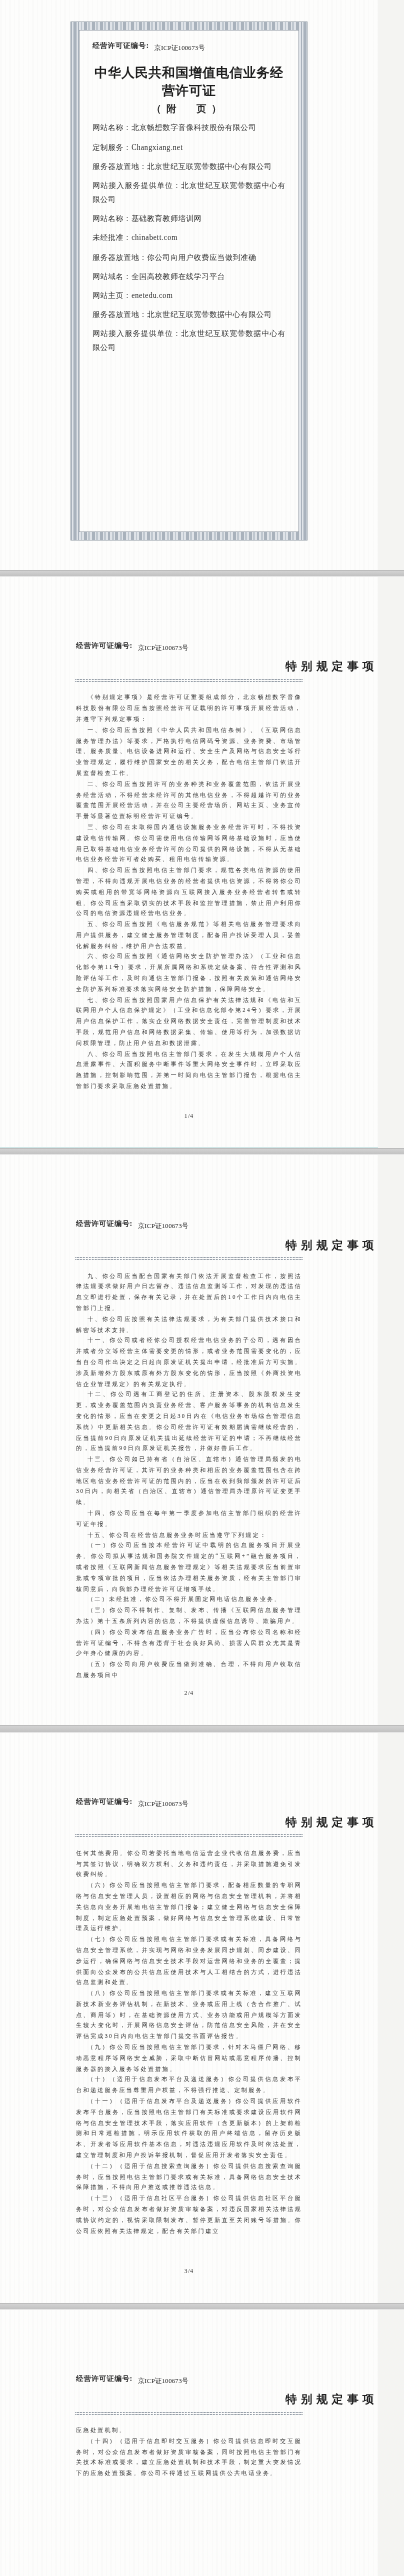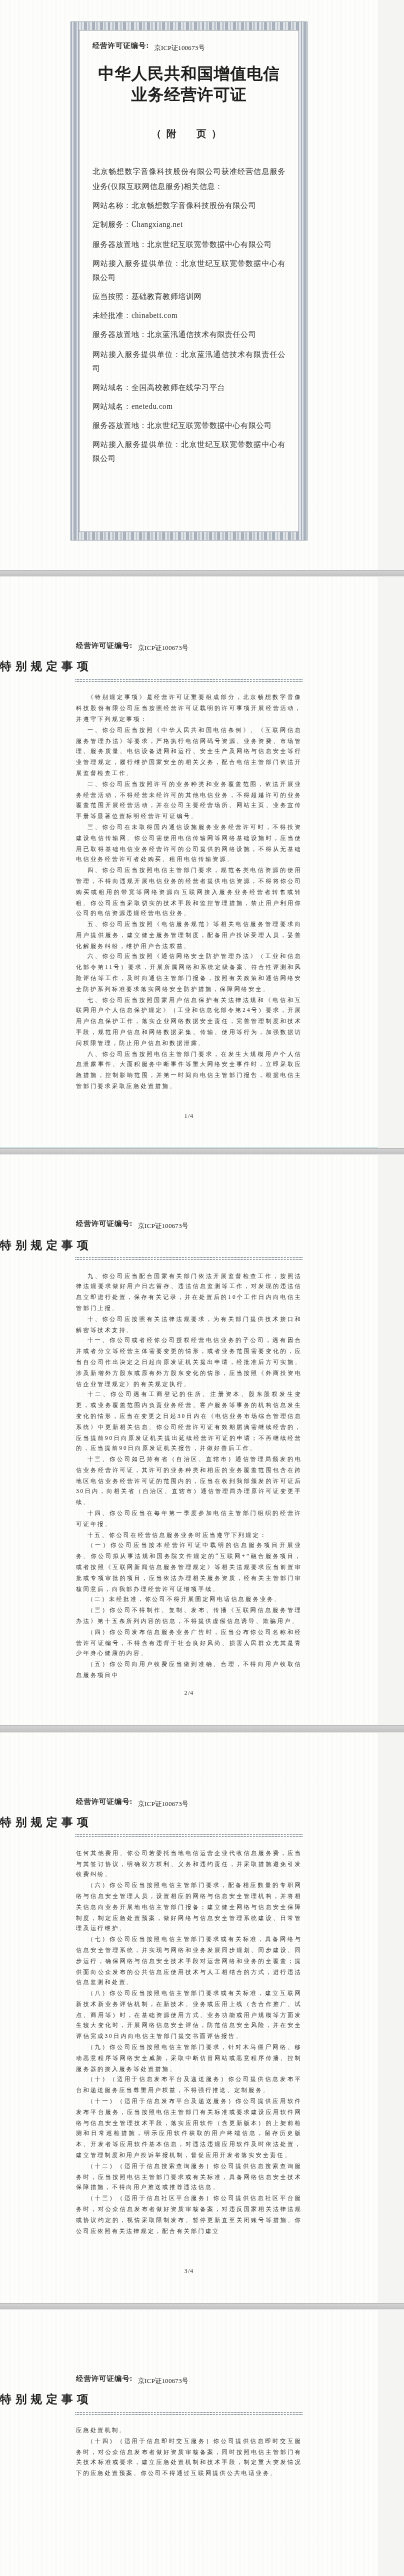--- a/index.html
+++ b/index.html
@@ -11,30 +11,30 @@
   
   .p1{height:570px;}
   .cert-frame{position:relative;margin:21.6px auto 0;width:236px;height:518px;box-sizing:border-box;
       border:8.8px solid transparent;
       border-image:repeating-linear-gradient(90deg,#a9b2bc 0 2.6px,#dfe3e8 2.6px 4.1px,#bfc7cf 4.1px 5.7px,#dfe3e8 5.7px 7.2px) 17;
       box-shadow:0 0 0 0.5px #8f98a2, inset 0 0 0 0.5px #8f98a2;
       padding:11.3px 13.4px;}
   .lic-row{display:flex;align-items:flex-end;}
   .lic-label{font-size:7.2px;font-weight:bold;letter-spacing:0.5px;}
   .lic-no{font-size:6.7px;margin-left:5.2px;position:relative;top:2.1px;font-family:"Liberation Serif",serif;}
-  .cert-title{margin-top:13.4px;text-align:center;font-size:16px;font-weight:bold;letter-spacing:0.5px;color:#1e1e1e;}
-  .cert-sub{margin-top:22px;text-align:center;font-size:9.8px;font-weight:bold;letter-spacing:5.2px;}
+  .cert-title{margin-top:13.4px;text-align:center;font-size:13px;font-weight:bold;letter-spacing:0.5px;color:#1e1e1e;}
+  .cert-sub{margin-top:3px;text-align:center;font-size:9.8px;font-weight:bold;letter-spacing:5.2px;}
   .cert-intro{margin-top:24px;font-size:7.5px;line-height:14.4px;letter-spacing:0.3px;text-align:justify;}
   .cert-entries{margin-top:4px;}
   .cert-entries p{margin:5.2px 0 0 0;font-size:7.5px;line-height:14px;letter-spacing:0.3px;text-align:justify;}
 
   
   .sp{box-sizing:border-box;padding-top:64px;}
   .sp .lic-row{margin:0 0 0 76px;}
-  .sp-title{margin-top:8.2px;text-align:left;font-size:11.3px;font-weight:bold;letter-spacing:4.1px;color:#222;}
+  .sp-title{margin-top:8.2px;text-align:right;font-size:11.3px;font-weight:bold;letter-spacing:4.1px;color:#222;}
   .zigzag{margin:4.6px 75px 0 75px;height:3.1px;
       background:
         repeating-linear-gradient(135deg,#99a1aa 0 0.8px,transparent 0.8px 3.1px),
         repeating-linear-gradient(45deg,#99a1aa 0 0.8px,transparent 0.8px 3.1px);
       background-size:3.1px 3.1px;}
   .sp-body{margin:10.3px 76px 0 76px;font-size:5.7px;line-height:10.8px;letter-spacing:1.5px;text-align:justify;}
   .sp-body p{margin:0;text-indent:2em;}
   .sp-body.cont p:first-child{text-indent:0;}
   .page-no{position:absolute;bottom:29px;left:0;right:0;text-align:center;font-size:6.2px;letter-spacing:0.5px;color:#3a3a3a;
            font-family:"Liberation Serif",serif;}
@@ -50,32 +50,30 @@
 <div class="doc">
 
   <div class="page p1">
     <div class="cert-frame">
       <div class="lic-row">
         <span class="lic-label">经营许可证编号:</span>
         <span class="lic-no">京ICP证100673号</span>
       </div>
       <div class="cert-title">中华人民共和国增值电信业务经营许可证</div>
       <div class="cert-sub">（附　页）</div>
-      <div class="cert-intro">北京畅想数字音像科技股份有限公司获准经营信息服务业务(仅限互联网信息服务)相关信息：</div>
       <div class="cert-entries">
           <p>网站名称：北京畅想数字音像科技股份有限公司</p>
           <p>定制服务：Changxiang.net</p>
           <p>服务器放置地：北京世纪互联宽带数据中心有限公司</p>
           <p>网站接入服务提供单位：北京世纪互联宽带数据中心有限公司</p>
-          <p>应当按照：基础教育教师培训网</p>
+          <p>网站名称：基础教育教师培训网</p>
           <p>未经批准：chinabett.com</p>
-          <p>服务器放置地：北京蓝汛通信技术有限责任公司</p>
-          <p>网站接入服务提供单位：北京蓝汛通信技术有限责任公司</p>
+          <p>服务器放置地：你公司向用户收费应当做到准确</p>
           <p>网站域名：全国高校教师在线学习平台</p>
-          <p>网站域名：enetedu.com</p>
+          <p>网站主页：enetedu.com</p>
           <p>服务器放置地：北京世纪互联宽带数据中心有限公司</p>
           <p>网站接入服务提供单位：北京世纪互联宽带数据中心有限公司</p>
         </div>
     </div>
   </div>
 
   <div class="page-sep"></div>
 
   <div class="page sp p2">
     <div class="lic-row">

